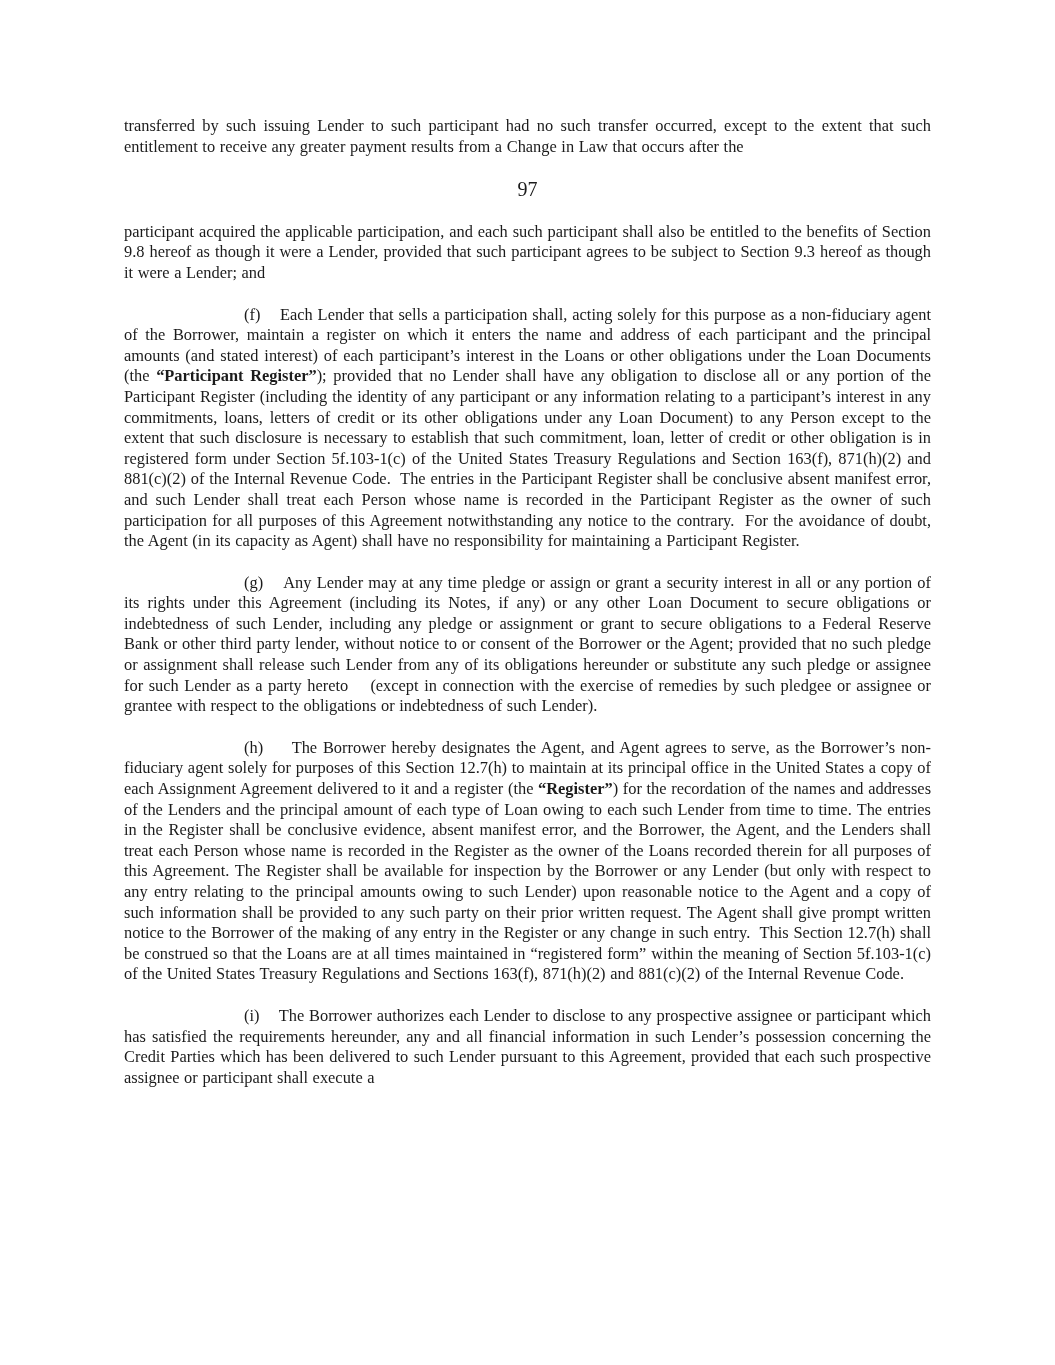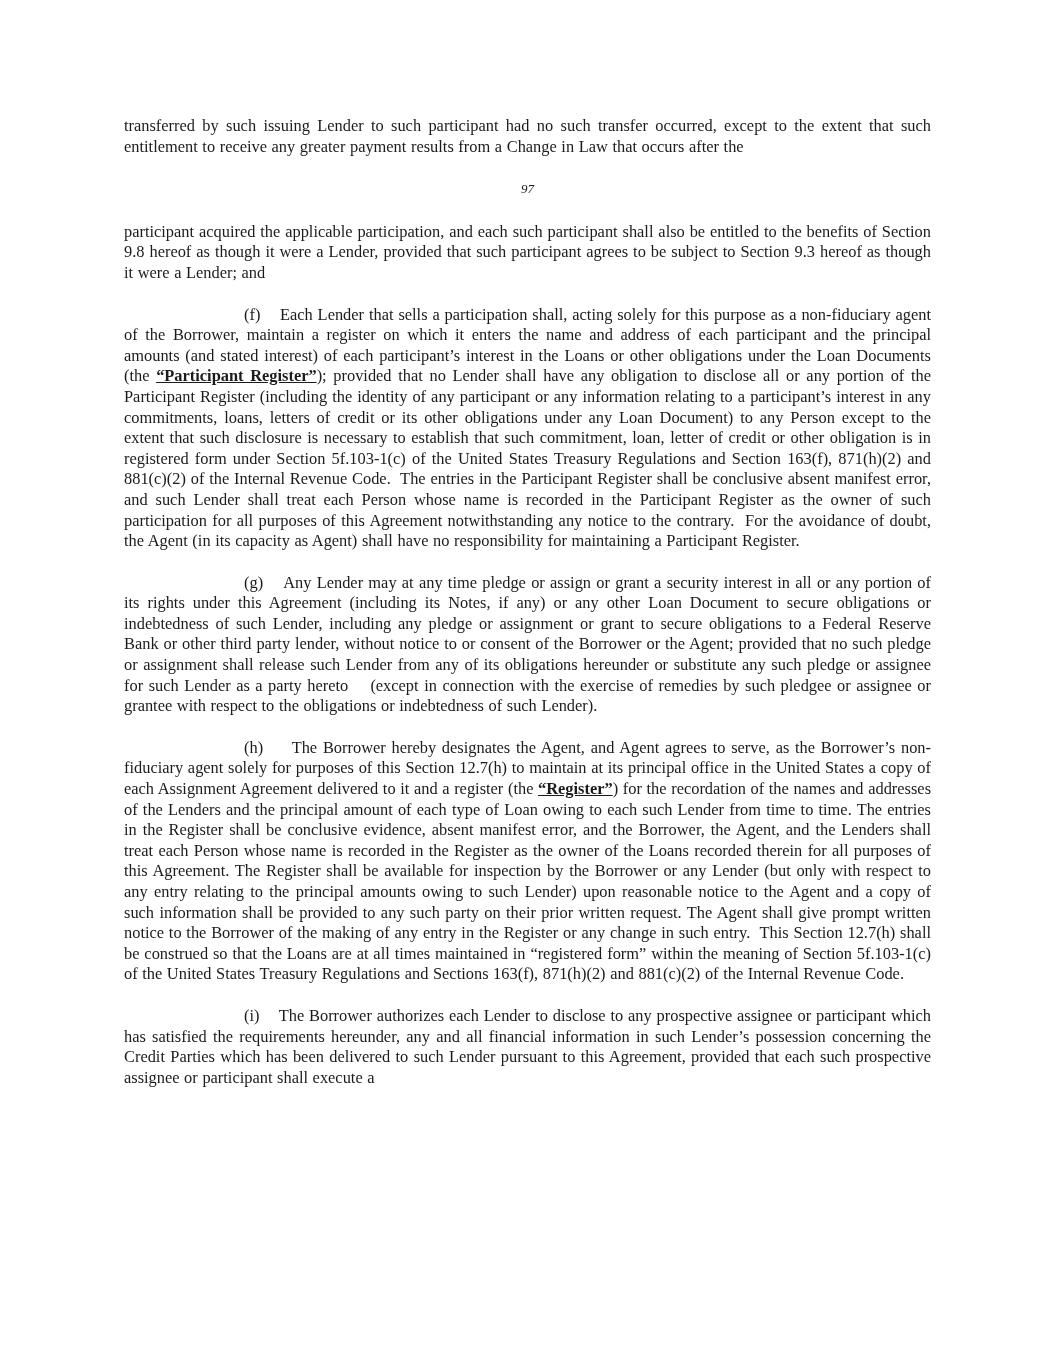--- a/index.html
+++ b/index.html
@@ -21,27 +21,26 @@
   }
   p.para {
     margin: 0 0 21px 0;
     font-size: 16.4px;
     line-height: 20.6px;
     text-align: justify;
     text-justify: inter-word;
     word-spacing: 0.5px;
   }
   p.para span { white-space: pre-wrap; }
-  .bold { font-weight: bold; text-decoration: underline; }
+  .bold { font-weight: bold; }
   .page-number {
     margin: 22px 0 22px 0;
-    font-size: 13px;
+    font-size: 20px;
     line-height: 20.6px;
     text-align: center;
-    font-style: italic;
   }
 </style>
 </head>
 <body>
 
 <div class="page">
   <div class="doc">
       <p class="para" style="text-indent: 0px;"><span>transferred by such issuing Lender to such participant had no such transfer occurred, except to the extent that such entitlement to receive any greater payment results from a Change in Law that occurs after the</span></p>
       <div class="page-number">97</div>
       <p class="para" style="text-indent: 0px;"><span>participant acquired the applicable participation, and each such participant shall also be entitled to the benefits of Section 9.8 hereof as though it were a Lender, provided that such participant agrees to be subject to Section 9.3 hereof as though it were a Lender; and</span></p>

